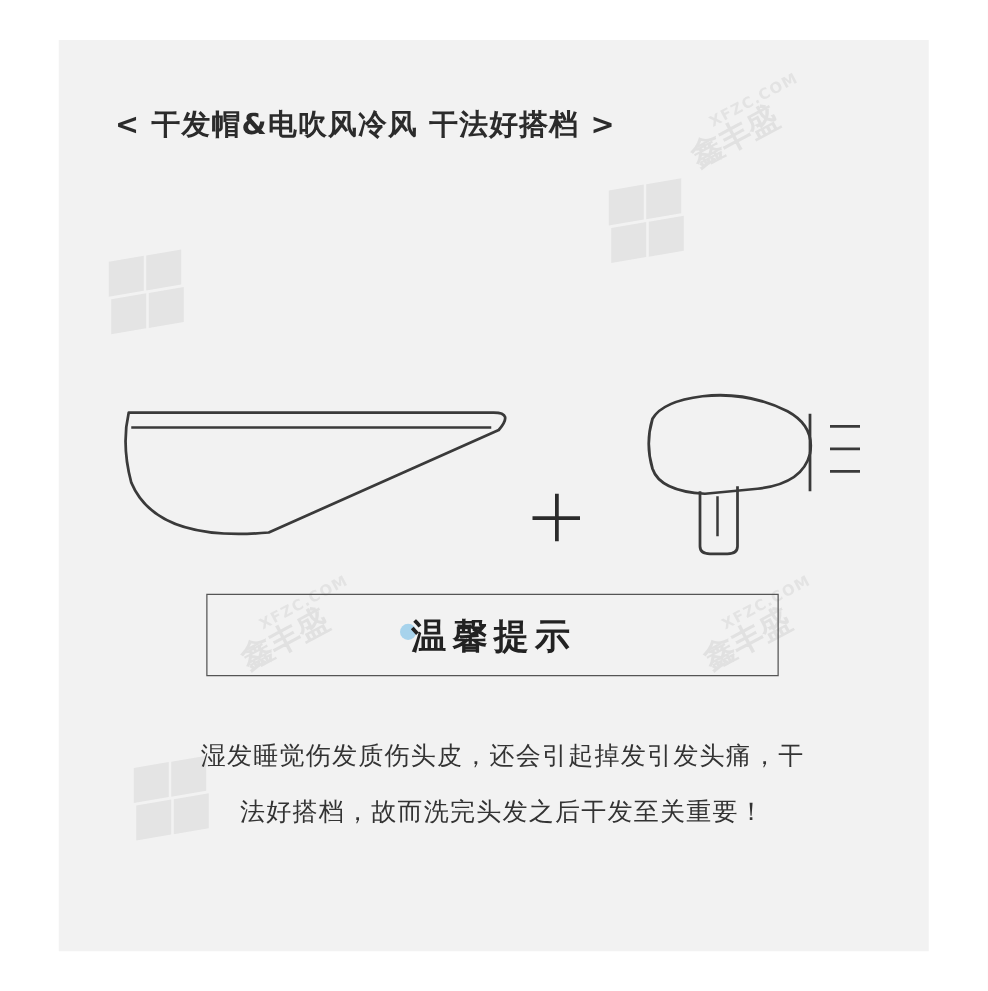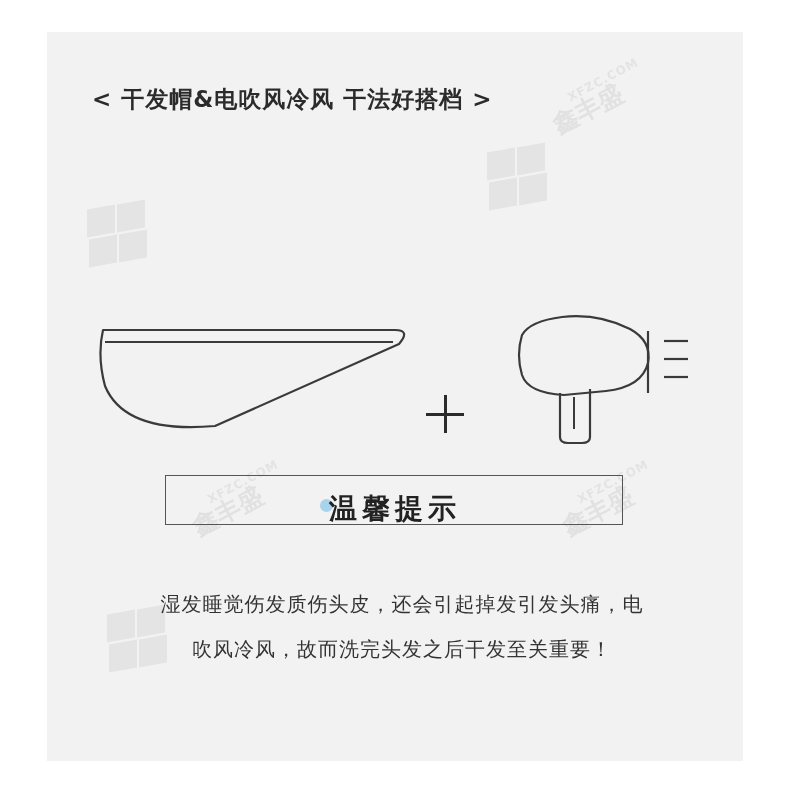--- a/index.html
+++ b/index.html
@@ -115,21 +115,21 @@
   .plus:after {
     left: 18px; top: 0; width: 2.5px; height: 38px;
   }
 
   
   .tips-box {
     position: absolute;
     left: 118px;
     top: 443px;
     width: 458px;
-    height: 50px;
+    height: 66px;
     border: 1.5px solid #555;
     box-sizing: border-box;
   }
   .tips-title {
     position: absolute;
     left: 0;
     top: 0;
     width: 458px;
     height: 66px;
     line-height: 66px;
@@ -221,16 +221,16 @@
         <path d="M162 62 L186 62" stroke="#3a3a3a" stroke-width="2.2"></path>
         <path d="M162 80 L186 80" stroke="#3a3a3a" stroke-width="2.2"></path>
       </svg>
     </div>
 
     <div class="tips-box">
       <div class="tips-dot"></div>
       <div class="tips-title">温馨提示</div>
     </div>
 
-    <div class="closing">湿发睡觉伤发质伤头皮，还会引起掉发引发头痛，电吹风冷风，故而洗完头发之后干发至关重要！</div>
+    <div class="closing">湿发睡觉伤发质伤头皮，还会引起掉发引发头痛，干法好搭档，故而洗完头发之后干发至关重要！</div>
 
   </div>
 </div>
 
 </body></html>

